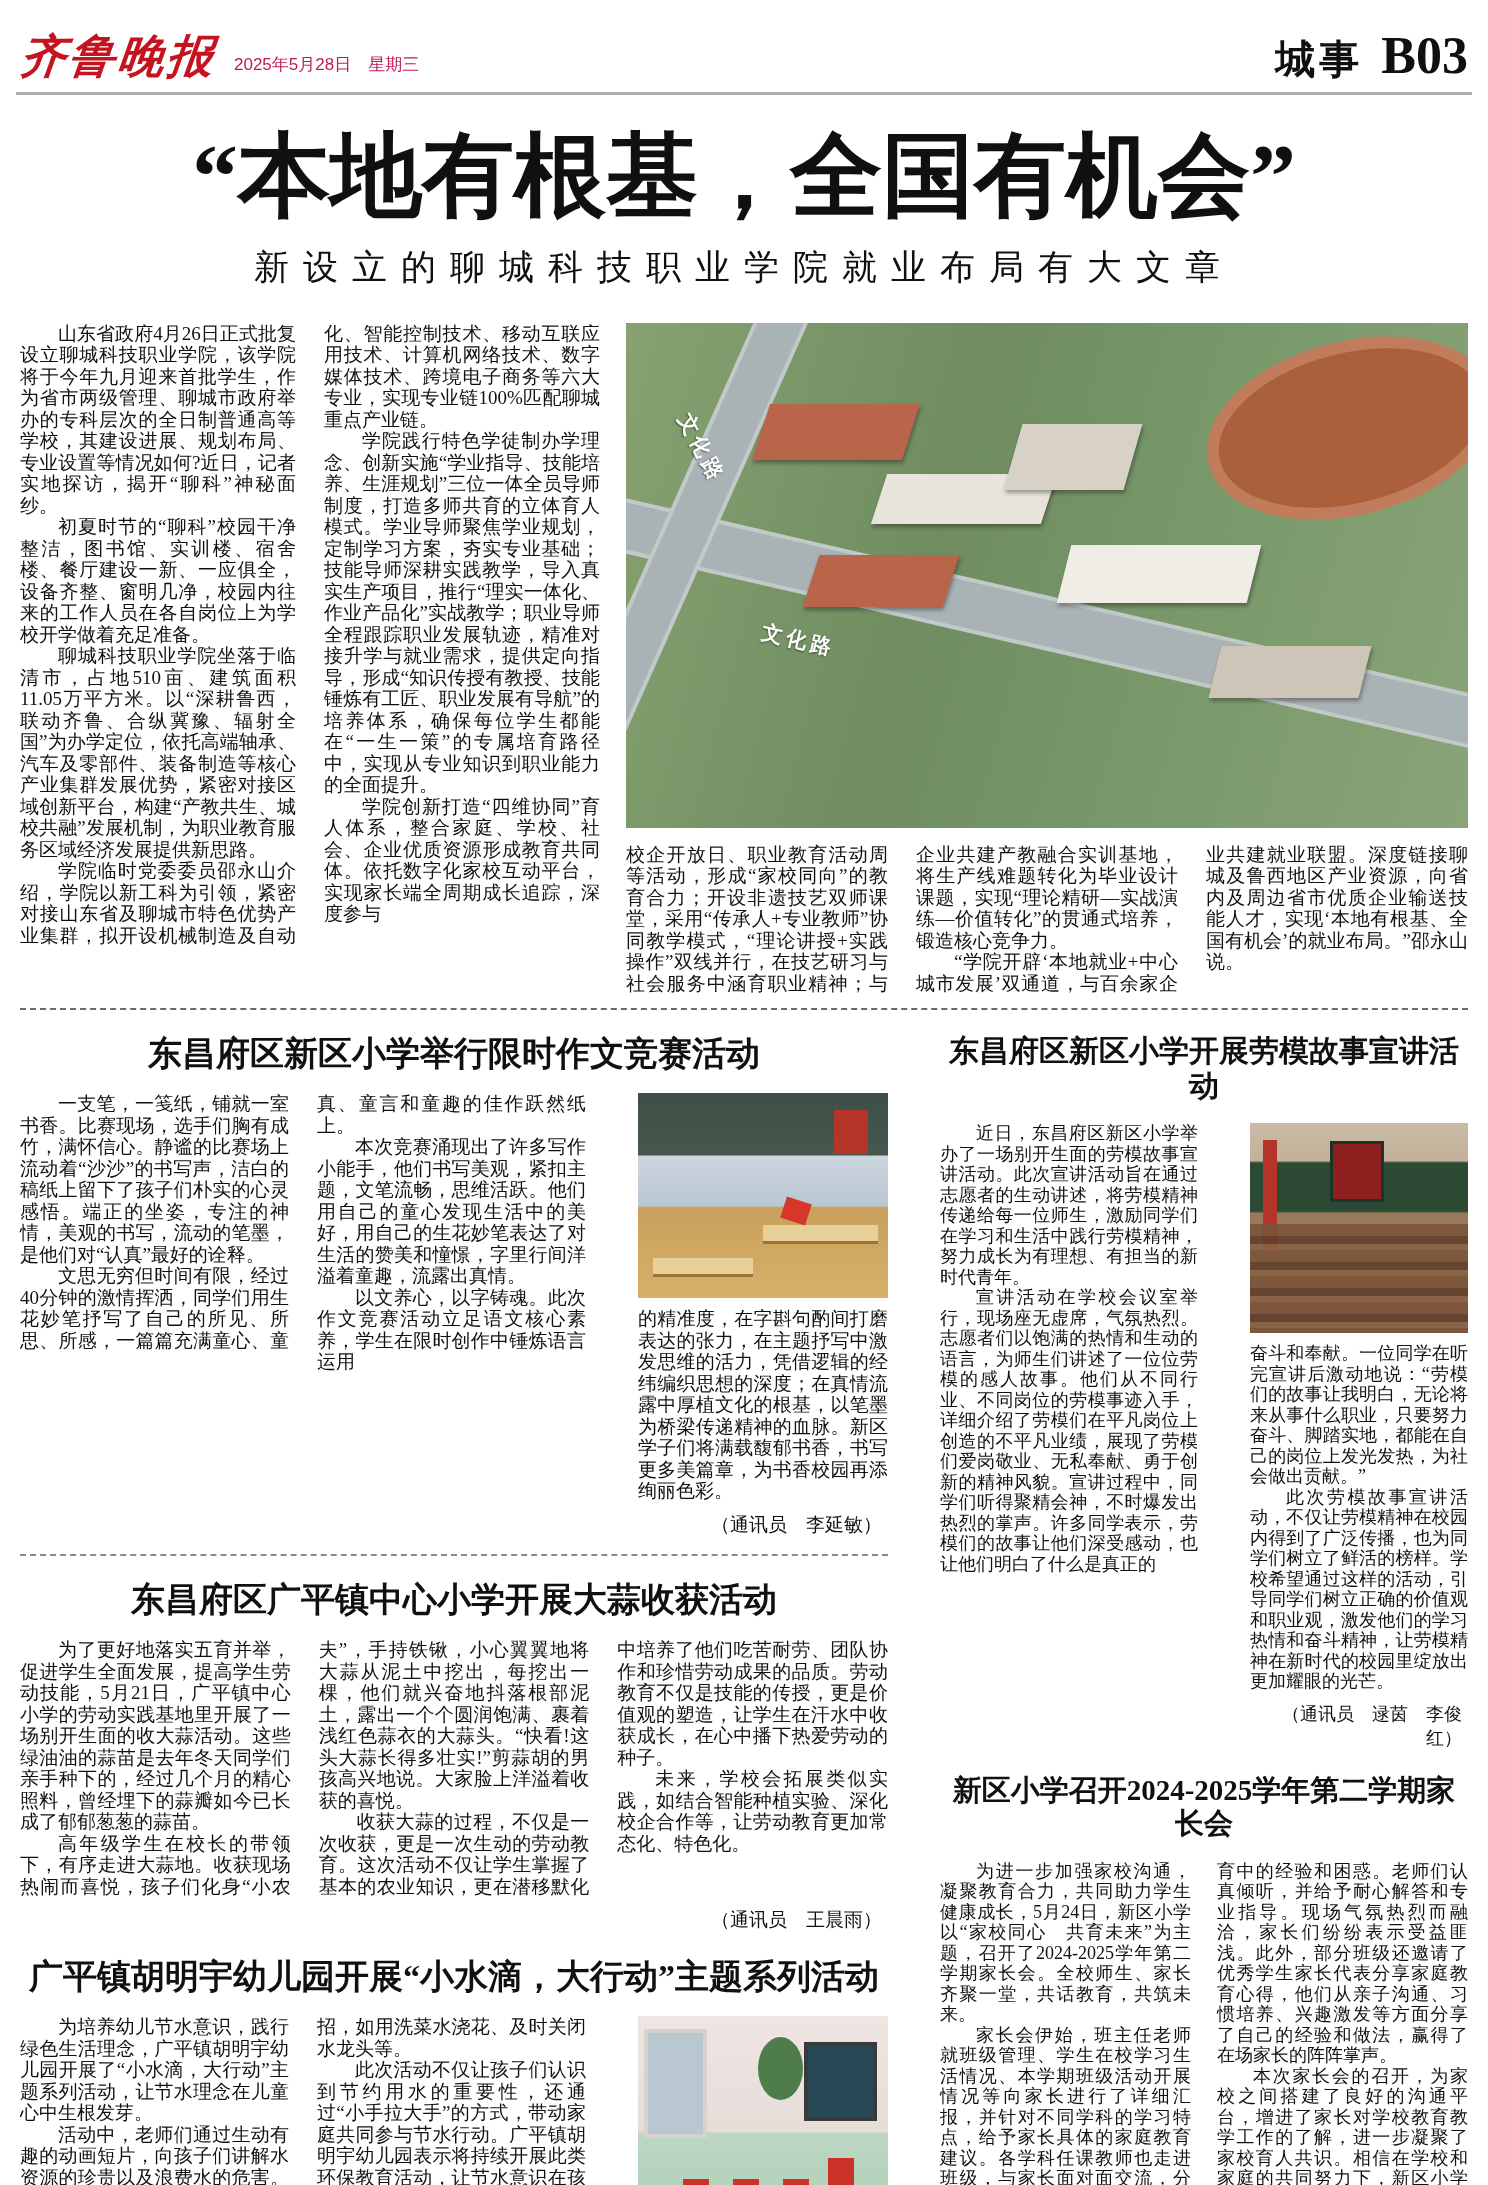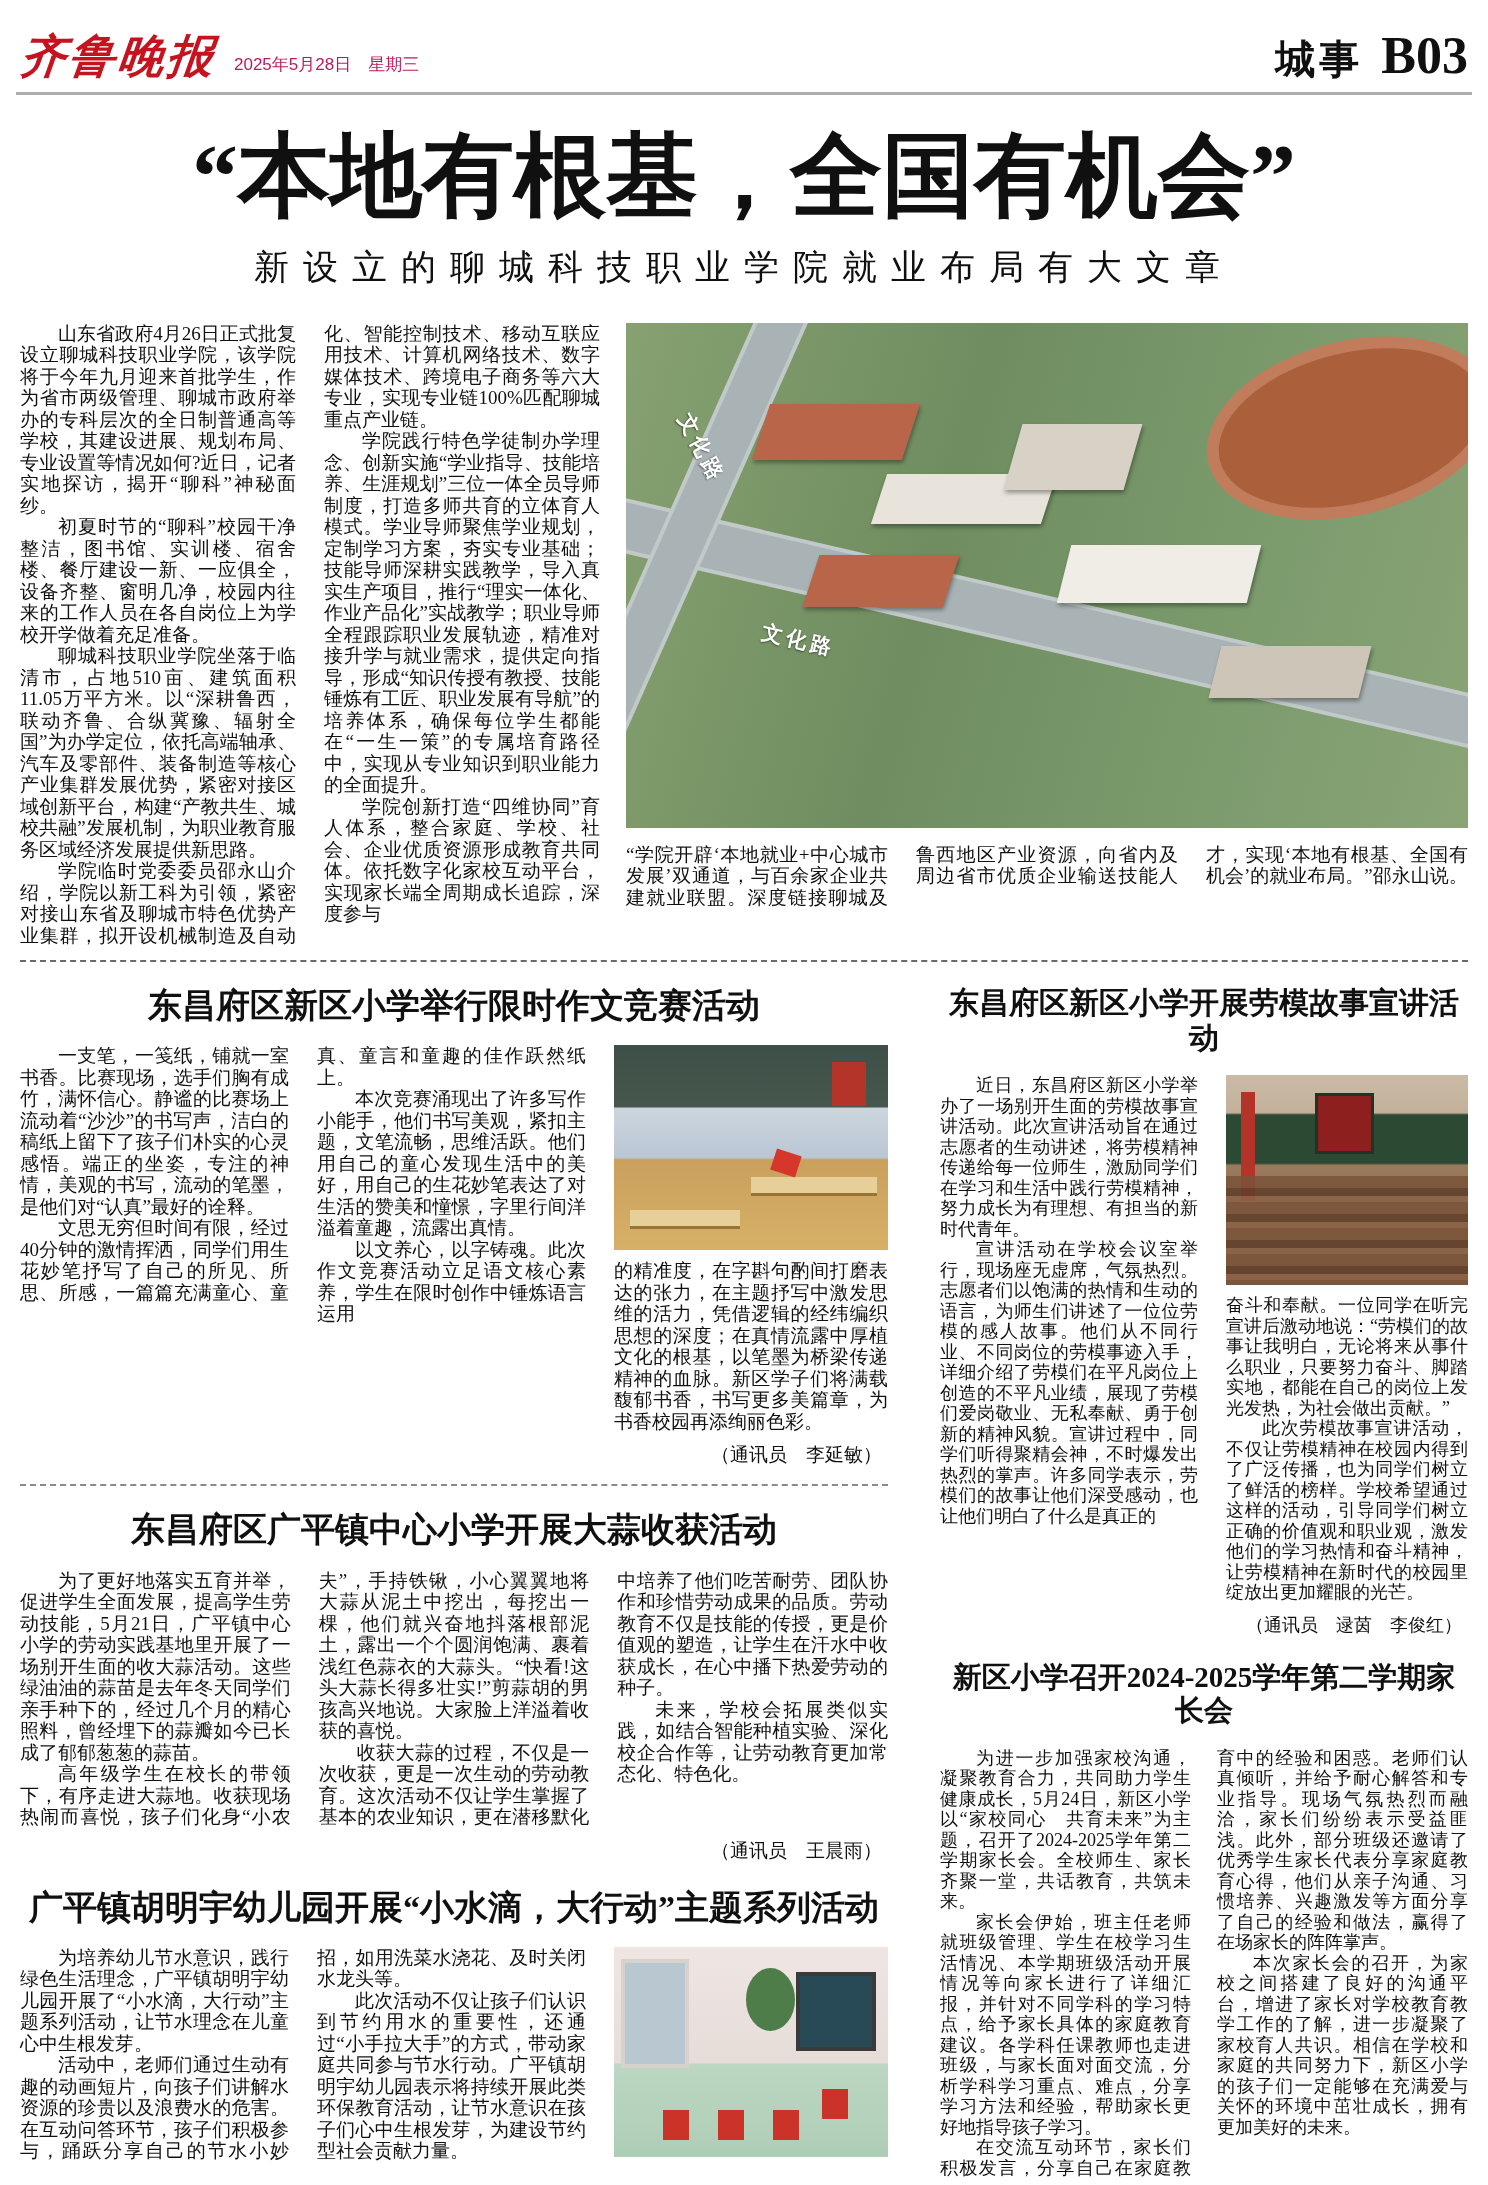--- a/index.html
+++ b/index.html
@@ -79,21 +79,21 @@
   
   .divider{border-top:2px dashed #6a6a6a;margin:14px 6px 0;}
   .bottom{display:flex;gap:52px;padding:0 6px;align-items:flex-start;}
   .bottom-left{width:868px;flex:none;}
   .bottom-right{flex:1;min-width:0;}
   .art-head{font-size:34px;font-weight:900;text-align:center;margin:24px 0 20px;line-height:1.15;}
   .bottom-right .art-head{font-size:30px;}
   .art-head.small{font-size:29px;}
   .art-body{display:flex;gap:28px;}
   .w-main{width:566px;flex:none;}
-  .side{flex:1;min-width:0;}
+  .side{flex:1;min-width:0;margin-left:24px;}
   .bottom-right .flow p{font-size:18px;line-height:20.5px;}
   .caption{font-size:19px;text-align:right;padding-right:6px;margin-top:10px;}
   .bottom-right .caption{font-size:18px;}
   .artA{border-bottom:2px dashed #8a8a8a;padding-bottom:16px;}
   .artD-col{width:258px;flex:none;}
 
   
   .page-footer{position:absolute;left:14px;right:14px;bottom:22px;border-top:2px solid #3a3a3a;
       padding:8px 8px 0;font-size:20px;font-family:"Liberation Sans","DejaVu Sans",sans-serif;}
   .page-footer span{margin-right:34px;}
@@ -137,20 +137,21 @@
         <div class="c-bldg b1"></div>
         <div class="c-bldg b2"></div>
         <div class="c-bldg b3"></div>
         <div class="c-bldg b4"></div>
         <div class="c-bldg b5"></div>
         <div class="c-bldg b6"></div>
         <span class="road-label rl1">文化路</span>
         <span class="road-label rl2">文化路</span>
       </div>
       <div class="flow cols3 cont lead-cont">
+          <p>校企开放日、职业教育活动周等活动，形成“家校同向”的教育合力；开设非遗技艺双师课堂，采用“传承人+专业教师”协同教学模式，“理论讲授+实践操作”双线并行，在技艺研习与社会服务中涵育职业精神；与企业共建产教融合实训基地，将生产线难题转化为毕业设计课题，实现“理论精研—实战演练—价值转化”的贯通式培养，锻造核心竞争力。</p>
           <p>“学院开辟‘本地就业+中心城市发展’双通道，与百余家企业共建就业联盟。深度链接聊城及鲁西地区产业资源，向省内及周边省市优质企业输送技能人才，实现‘本地有根基、全国有机会’的就业布局。”邵永山说。</p>
         </div>
     </div>
   </section>
 
   <div class="divider"></div>
 
   <section class="bottom">
 
     <div class="bottom-left">

